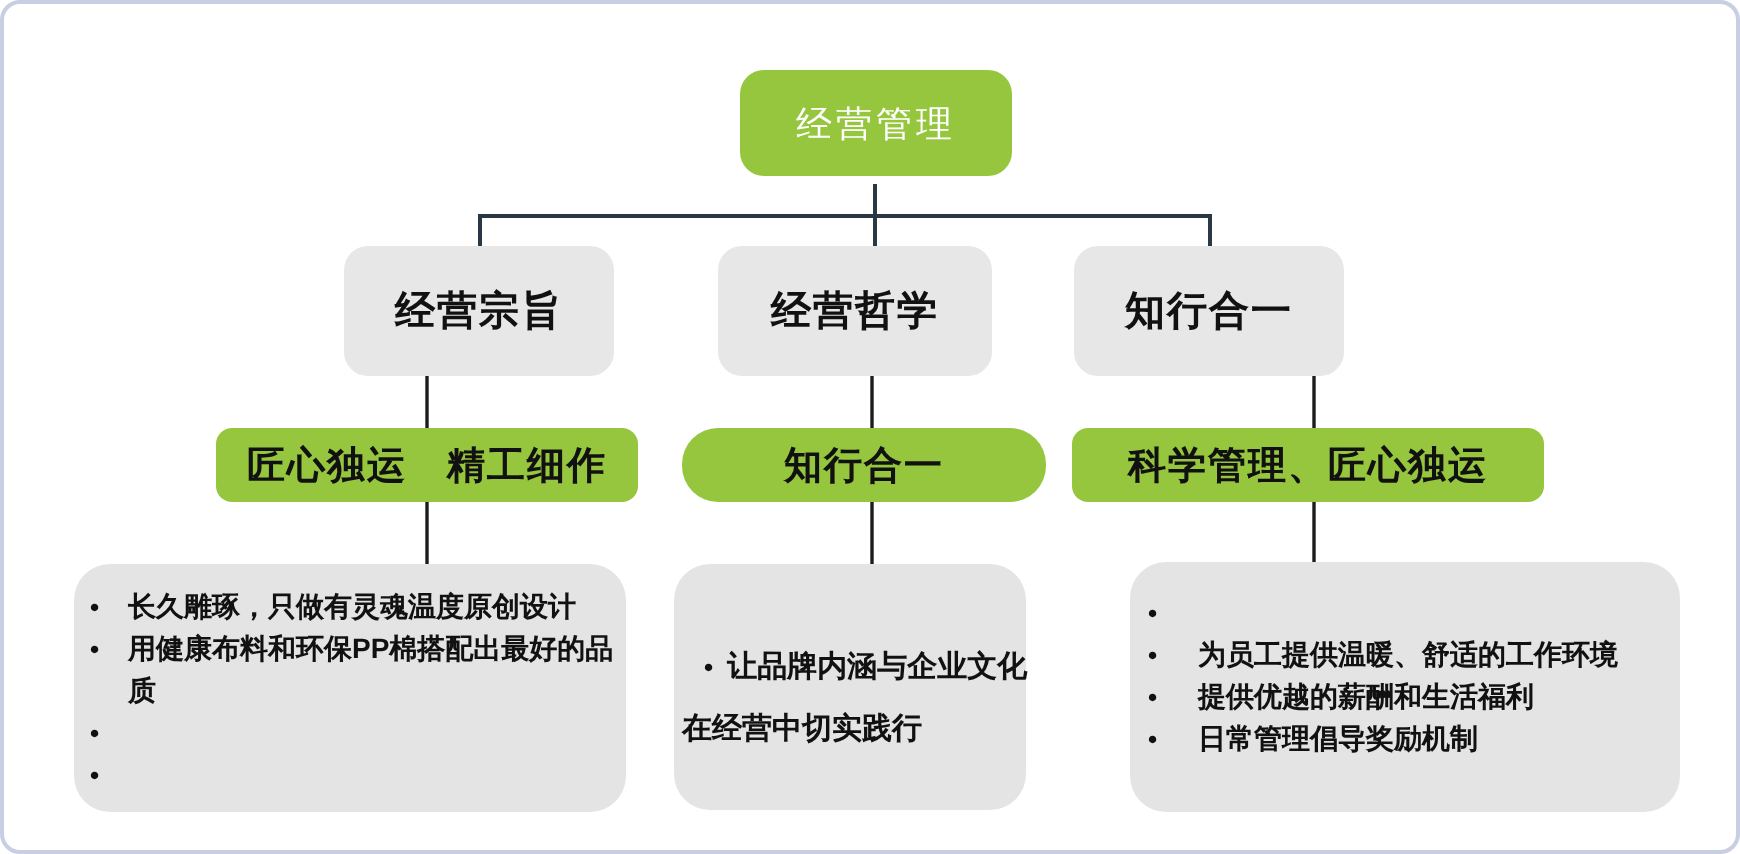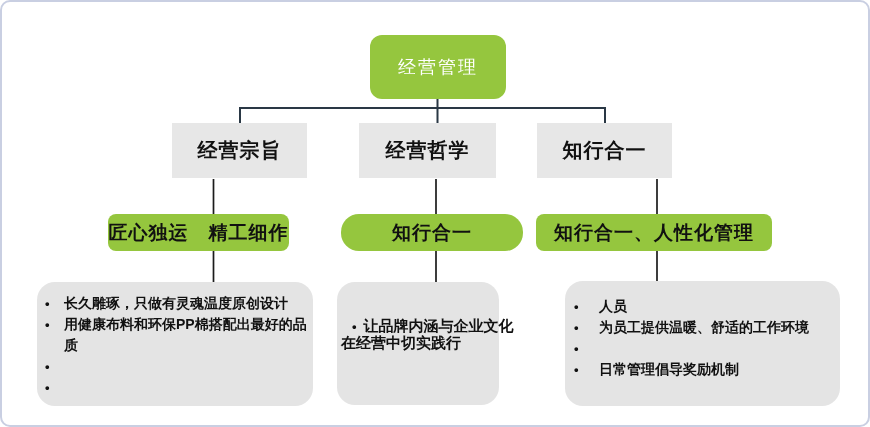--- a/index.html
+++ b/index.html
@@ -9,47 +9,47 @@
     background:var(--background,#ffffff);
     border:2px solid var(--border,#c9cfe2);
     border-radius:10px;overflow:hidden;
   }
   .connectors{position:absolute;left:0;top:0;width:870px;height:427px;pointer-events:none;}
   .node{
     position:absolute;display:flex;align-items:center;justify-content:center;
     text-align:center;box-sizing:border-box;white-space:nowrap;
   }
   .root{
-    left:368px;top:33px;width:136px;height:64px;border-radius:12px;
+    left:368px;top:33px;width:136px;height:53px;border-radius:12px;
     background:var(--green,#95c63e);color:var(--root_text,#ffffff);
     font-size:18px;font-weight:400;letter-spacing:2px;
   }
   .cat{
-    top:121px;height:55px;border-radius:0;
+    top:121px;height:65px;border-radius:12px;
     background:var(--box_gray,#e7e7e7);color:var(--text,#111111);
     font-size:20px;font-weight:700;letter-spacing:1px;
   }
   .cat0{left:170px;width:135px;}
   .cat1{left:357px;width:137px;}
   .cat2{left:535px;width:135px;}
   .slogan{
     top:212px;height:37px;border-radius:8px;
     background:var(--green,#95c63e);color:var(--text,#111111);
     font-size:19px;font-weight:700;letter-spacing:1px;
   }
-  .slogan0{left:106px;width:181px;}
+  .slogan0{left:106px;width:211px;}
   .slogan1{left:339px;width:182px;border-radius:18px;}
   .slogan2{left:534px;width:236px;}
   .panel{
     position:absolute;box-sizing:border-box;border-radius:18px;
     background:var(--panel_gray,#e4e4e4);color:var(--text,#111111);
     font-size:14px;font-weight:700;line-height:21px;
   }
   .p0{left:35px;top:280px;width:276px;height:124px;padding:11px 2px 0 8px;}
-  .p1{left:335px;top:280px;width:162px;height:123px;padding:36px 4px 0 4px;font-size:15px;line-height:16px;}
+  .p1{left:335px;top:280px;width:176px;height:123px;padding:36px 4px 0 4px;font-size:15px;line-height:31px;}
   .p2{left:563px;top:279px;width:275px;height:125px;padding:15px 2px 0 7px;}
   .bullet{display:flex;align-items:flex-start;}
   .dot{flex:0 0 19px;font-size:13px;line-height:21px;text-align:left;}
   .p2 .dot{flex:0 0 25px;padding-left:2px;}
   .bl{display:block;}
   .line{display:block;white-space:nowrap;}
   .mline{white-space:nowrap;}
   .mline.first{padding-left:11px;}
   .dot1{font-size:13px;margin-right:7px;}
 </style>
@@ -77,21 +77,21 @@
   </svg>
 
   <div class="node root">经营管理</div>
 
   <div class="node cat cat0">经营宗旨</div>
   <div class="node cat cat1">经营哲学</div>
   <div class="node cat cat2">知行合一</div>
 
   <div class="node slogan slogan0">匠心独运　精工细作</div>
   <div class="node slogan slogan1">知行合一</div>
-  <div class="node slogan slogan2">知行合一、人性化管理</div>
+  <div class="node slogan slogan2">科学管理、匠心独运</div>
 
   <div class="panel p0">
     <div class="bullet">
       <span class="dot">•</span>
       <span class="bl">
         <span class="line">长久雕琢，只做有灵魂温度原创设计</span>
       </span>
     </div>
     <div class="bullet">
       <span class="dot">•</span>
@@ -112,31 +112,33 @@
     <div class="mline first">
       <span class="dot1">•</span><span>让品牌内涵与企业文化</span>
     </div>
     <div class="mline">在经营中切实践行</div>
   </div>
 
   <div class="panel p2">
     <div class="bullet">
       <span class="dot">•</span>
       <span class="bl">
-        <span class="line">人员</span>
       </span>
     </div>
     <div class="bullet">
       <span class="dot">•</span>
       <span class="bl">
         <span class="line">为员工提供温暖、舒适的工作环境</span>
       </span>
     </div>
     <div class="bullet">
       <span class="dot">•</span>
+      <span class="bl">
+        <span class="line">提供优越的薪酬和生活福利</span>
+      </span>
     </div>
     <div class="bullet">
       <span class="dot">•</span>
       <span class="bl">
         <span class="line">日常管理倡导奖励机制</span>
       </span>
     </div>
   </div>
 
 </div>

